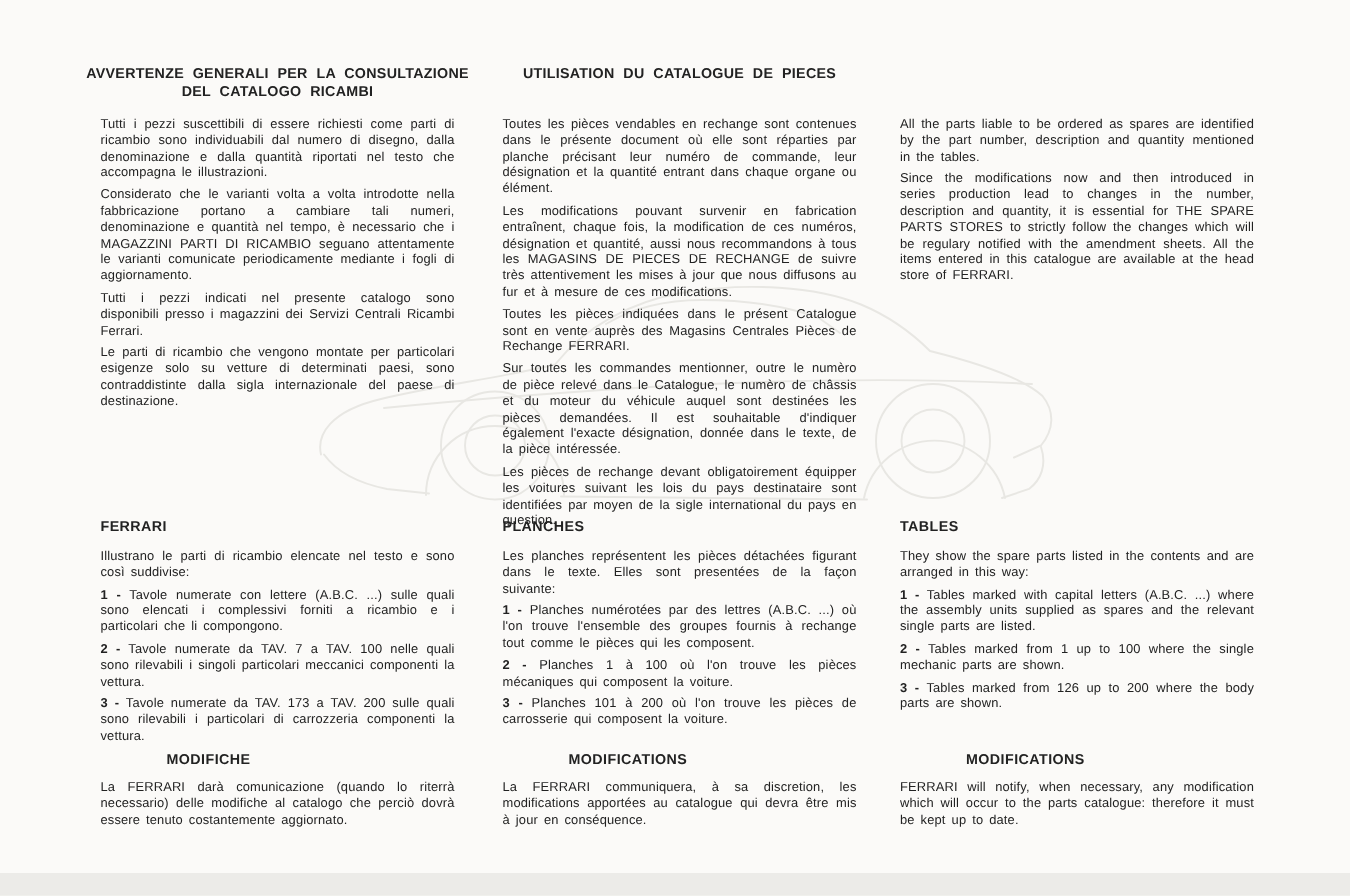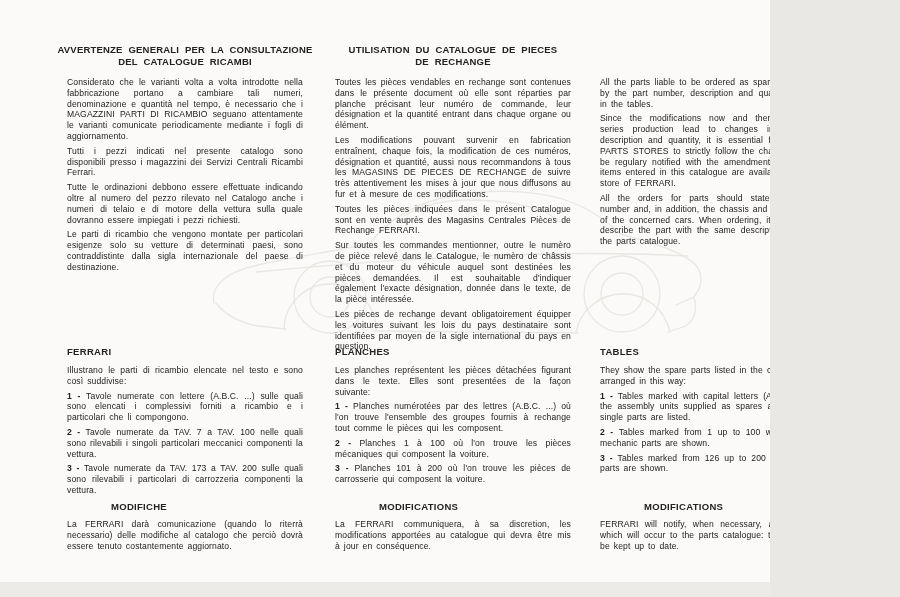--- a/index.html
+++ b/index.html
@@ -1,19 +1,19 @@
 <!DOCTYPE html>
 <html><head>
 <meta charset="utf-8">
 <title>Document</title>
 <style>
   html,body{margin:0;padding:0;background:#e9e8e5;}
   .page{
     position:relative;
-    width:770px;height:597px;
+    width:900px;height:597px;
     background:#fbfaf8;
     font-family:"Liberation Sans", sans-serif;
     color:#222;
     overflow:hidden;
   }
   .watermark{position:absolute;left:0;top:0;width:900px;height:597px;z-index:0;}
   .col{position:absolute;top:0;height:597px;width:236px;z-index:1;}
   .col-1{left:67px;}
   .col-2{left:335px;}
   .col-3{left:600px;}
@@ -62,45 +62,44 @@
     <path d="M256,272 C380,260 540,248 688,256"></path>
     <circle cx="330" cy="297" r="36"></circle>
     <circle cx="330" cy="297" r="20"></circle>
     <circle cx="622" cy="294" r="38"></circle>
     <circle cx="622" cy="294" r="21"></circle>
   </svg>
 
   <section class="col col-1">
     <h1 class="col-title">
       <span class="tline">AVVERTENZE GENERALI PER LA CONSULTAZIONE</span>
-      <span class="tline">DEL CATALOGUE RICAMBI</span>
+      <span class="tline">DEL CATALOGO RICAMBI</span>
     </h1>
     <div class="upper">
+      <p class="body">Tutti i pezzi suscettibili di essere richiesti come parti di ricambio sono individuabili dal numero di disegno, dalla denominazione e dalla quantità riportati nel testo che accompagna le illustrazioni.</p>
       <p class="body">Considerato che le varianti volta a volta introdotte nella fabbricazione portano a cambiare tali numeri, denominazione e quantità nel tempo, è necessario che i MAGAZZINI PARTI DI RICAMBIO seguano attentamente le varianti comunicate periodicamente mediante i fogli di aggiornamento.</p>
       <p class="body">Tutti i pezzi indicati nel presente catalogo sono disponibili presso i magazzini dei Servizi Centrali Ricambi Ferrari.</p>
-      <p class="body">Tutte le ordinazioni debbono essere effettuate indicando oltre al numero del pezzo rilevato nel Catalogo anche i numeri di telaio e di motore della vettura sulla quale dovranno essere impiegati i pezzi richiesti.</p>
       <p class="body">Le parti di ricambio che vengono montate per particolari esigenze solo su vetture di determinati paesi, sono contraddistinte dalla sigla internazionale del paese di destinazione.</p>
     </div>
     <h2 class="sec-heading">FERRARI</h2>
     <div class="sec-body">
       <p class="body">Illustrano le parti di ricambio elencate nel testo e sono così suddivise:</p>
       <p class="body"><span class="num">1 -</span> <span>Tavole numerate con lettere (A.B.C. ...) sulle quali sono elencati i complessivi forniti a ricambio e i particolari che li compongono.</span></p>
       <p class="body"><span class="num">2 -</span> <span>Tavole numerate da TAV. 7 a TAV. 100 nelle quali sono rilevabili i singoli particolari meccanici componenti la vettura.</span></p>
       <p class="body"><span class="num">3 -</span> <span>Tavole numerate da TAV. 173 a TAV. 200 sulle quali sono rilevabili i particolari di carrozzeria componenti la vettura.</span></p>
     </div>
     <h2 class="mod-heading">MODIFICHE</h2>
     <div class="mod-body">
       <p class="body">La FERRARI darà comunicazione (quando lo riterrà necessario) delle modifiche al catalogo che perciò dovrà essere tenuto costantemente aggiornato.</p>
     </div>
   </section>
 
   <section class="col col-2">
     <h1 class="col-title">
       <span class="tline">UTILISATION DU CATALOGUE DE PIECES</span>
-      <span class="tline">DE RECHANGE</span>
     </h1>
     <div class="upper">
       <p class="body">Toutes les pièces vendables en rechange sont contenues dans le présente document où elle sont réparties par planche précisant leur numéro de commande, leur désignation et la quantité entrant dans chaque organe ou élément.</p>
       <p class="body">Les modifications pouvant survenir en fabrication entraînent, chaque fois, la modification de ces numéros, désignation et quantité, aussi nous recommandons à tous les MAGASINS DE PIECES DE RECHANGE de suivre très attentivement les mises à jour que nous diffusons au fur et à mesure de ces modifications.</p>
       <p class="body">Toutes les pièces indiquées dans le présent Catalogue sont en vente auprès des Magasins Centrales Pièces de Rechange FERRARI.</p>
       <p class="body">Sur toutes les commandes mentionner, outre le numèro de pièce relevé dans le Catalogue, le numèro de châssis et du moteur du véhicule auquel sont destinées les pièces demandées. Il est souhaitable d'indiquer également l'exacte désignation, donnée dans le texte, de la pièce intéressée.</p>
       <p class="body">Les pièces de rechange devant obligatoirement équipper les voitures suivant les lois du pays destinataire sont identifiées par moyen de la sigle international du pays en question.</p>
     </div>
     <h2 class="sec-heading">PLANCHES</h2>
     <div class="sec-body">
@@ -112,21 +111,20 @@
     <h2 class="mod-heading">MODIFICATIONS</h2>
     <div class="mod-body">
       <p class="body">La FERRARI communiquera, à sa discretion, les modifications apportées au catalogue qui devra être mis à jour en conséquence.</p>
     </div>
   </section>
 
   <section class="col col-3">
     <div class="upper">
       <p class="body">All the parts liable to be ordered as spares are identified by the part number, description and quantity mentioned in the tables.</p>
       <p class="body">Since the modifications now and then introduced in series production lead to changes in the number, description and quantity, it is essential for THE SPARE PARTS STORES to strictly follow the changes which will be regulary notified with the amendment sheets. All the items entered in this catalogue are available at the head store of FERRARI.</p>
-      <p class="body">All the orders for parts should state the catalogue number and, in addition, the chassis and engine numbers of the concerned cars. When ordering, it is advisable to describe the part with the same description as given in the parts catalogue.</p>
     </div>
     <h2 class="sec-heading">TABLES</h2>
     <div class="sec-body">
       <p class="body">They show the spare parts listed in the contents and are arranged in this way:</p>
       <p class="body"><span class="num">1 -</span> <span>Tables marked with capital letters (A.B.C. ...) where the assembly units supplied as spares and the relevant single parts are listed.</span></p>
       <p class="body"><span class="num">2 -</span> <span>Tables marked from 1 up to 100 where the single mechanic parts are shown.</span></p>
       <p class="body"><span class="num">3 -</span> <span>Tables marked from 126 up to 200 where the body parts are shown.</span></p>
     </div>
     <h2 class="mod-heading">MODIFICATIONS</h2>
     <div class="mod-body">

